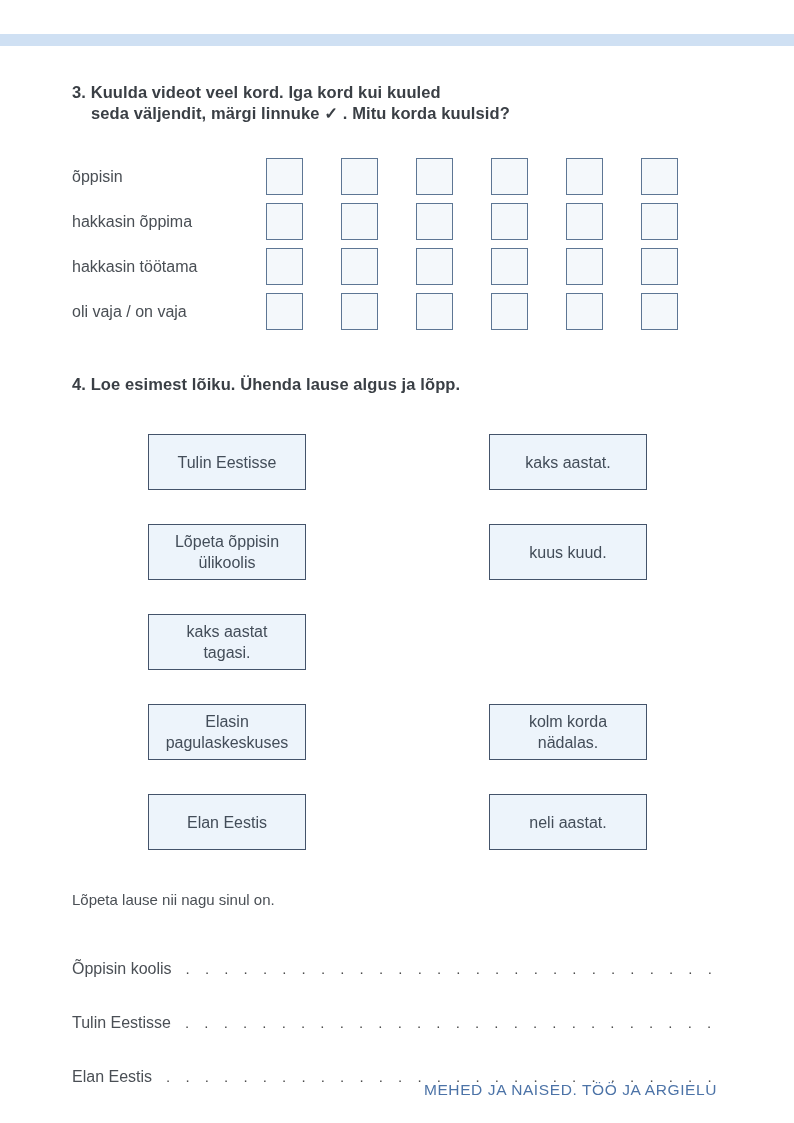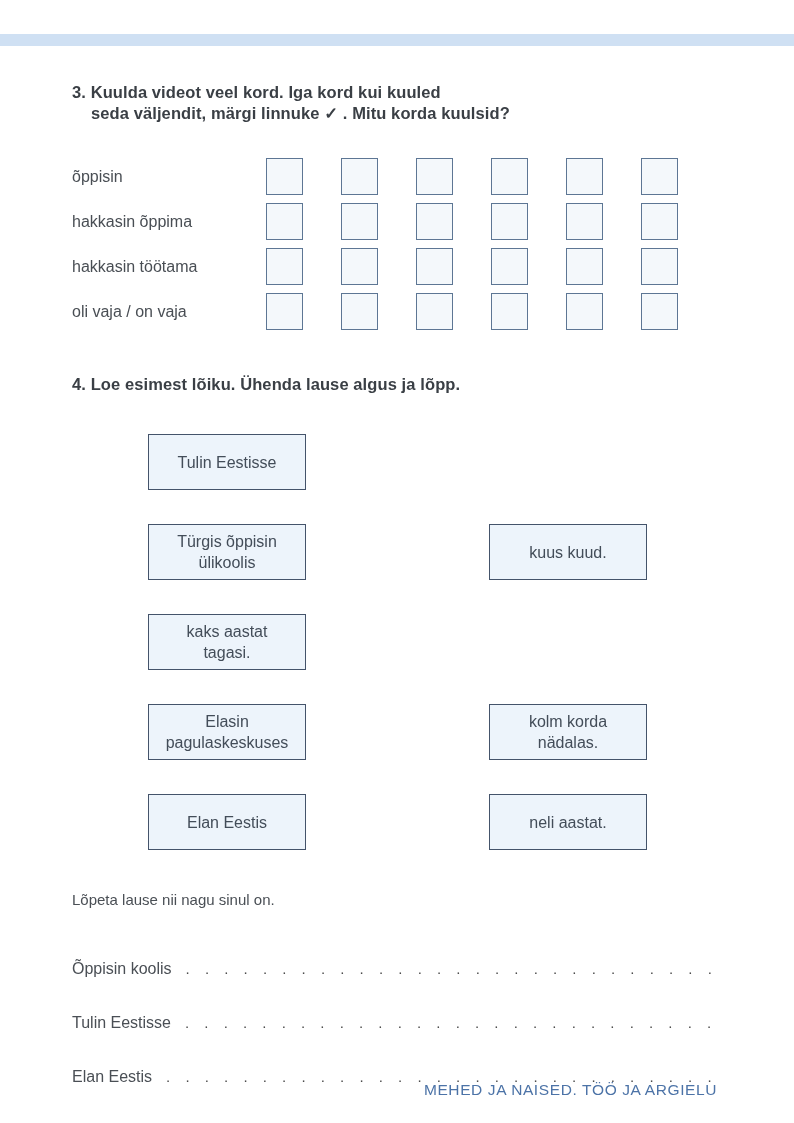--- a/index.html
+++ b/index.html
@@ -152,23 +152,24 @@
         <div class="checkbox"></div>
       </div>
     </div>
   </div>
 
   <div class="ex-heading ex4-heading">4. Loe esimest lõiku. Ühenda lause algus ja lõpp.</div>
 
   <div class="pairs">
     <div class="pair-row">
       <div class="match-box">Tulin Eestisse</div>
-    </div>
-    <div class="pair-row">
-      <div class="match-box">Türgis õppisin
+      <div class="match-box">kaks aastat.</div>
+    </div>
+    <div class="pair-row">
+      <div class="match-box">Lõpeta õppisin
 ülikoolis</div>
       <div class="match-box">kuus kuud.</div>
     </div>
     <div class="pair-row">
       <div class="match-box">kaks aastat
 tagasi.</div>
     </div>
     <div class="pair-row">
       <div class="match-box">Elasin
 pagulaskeskuses</div>

